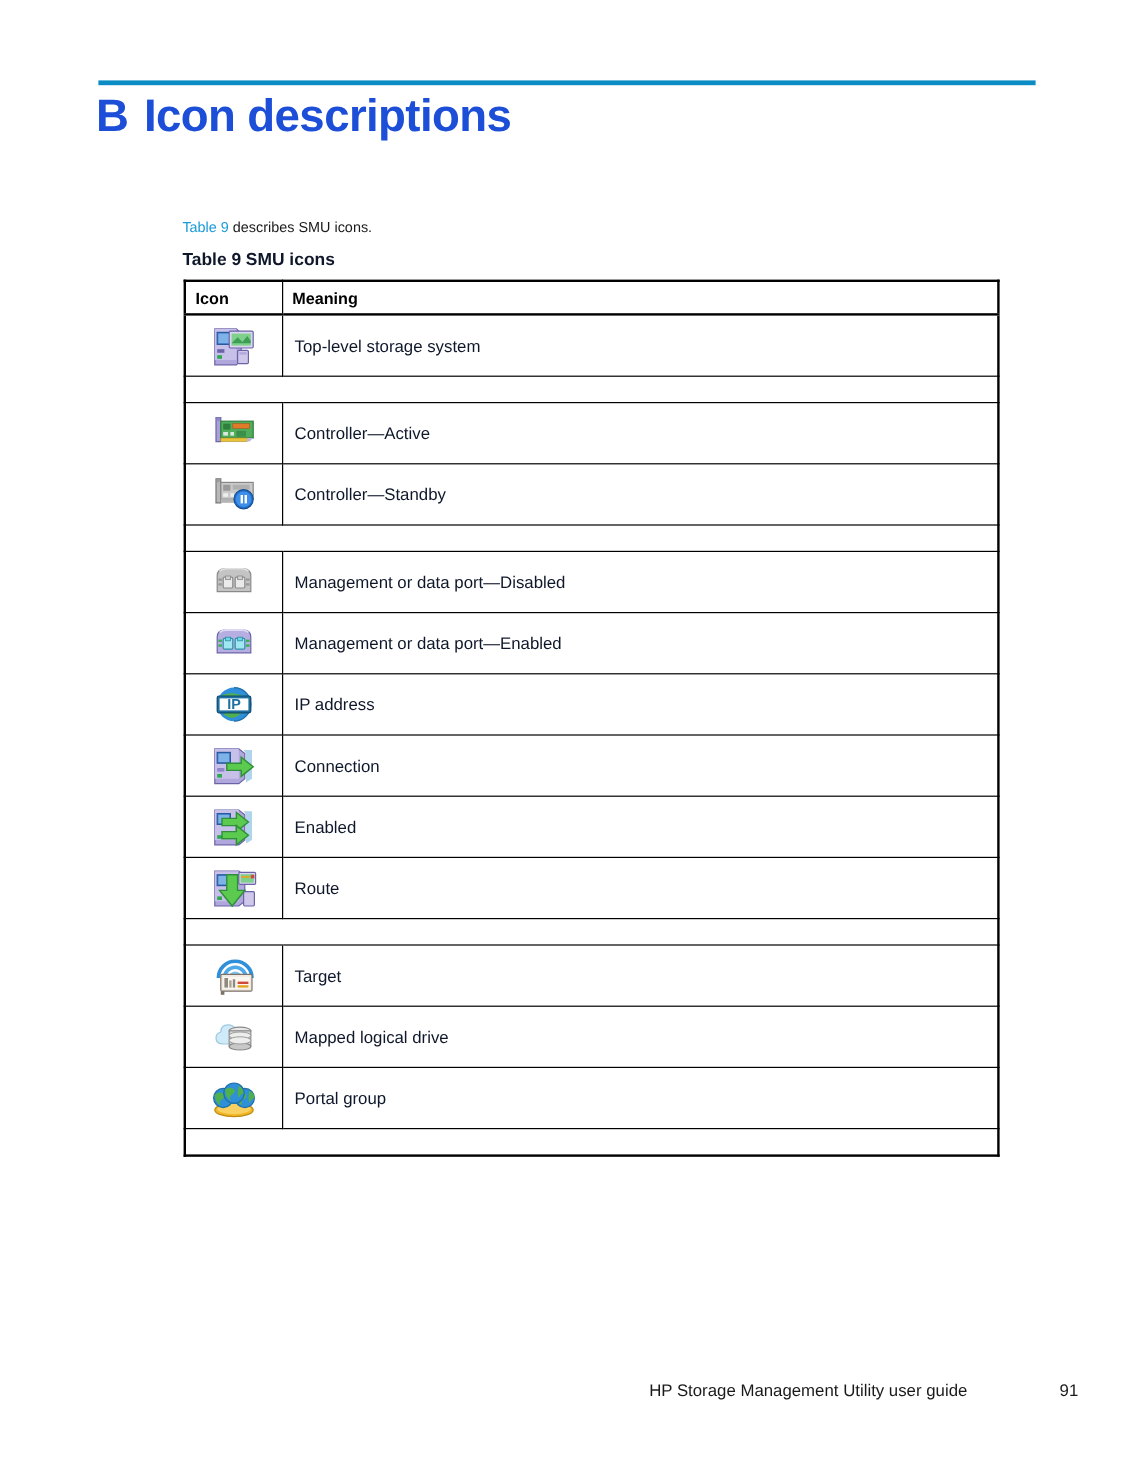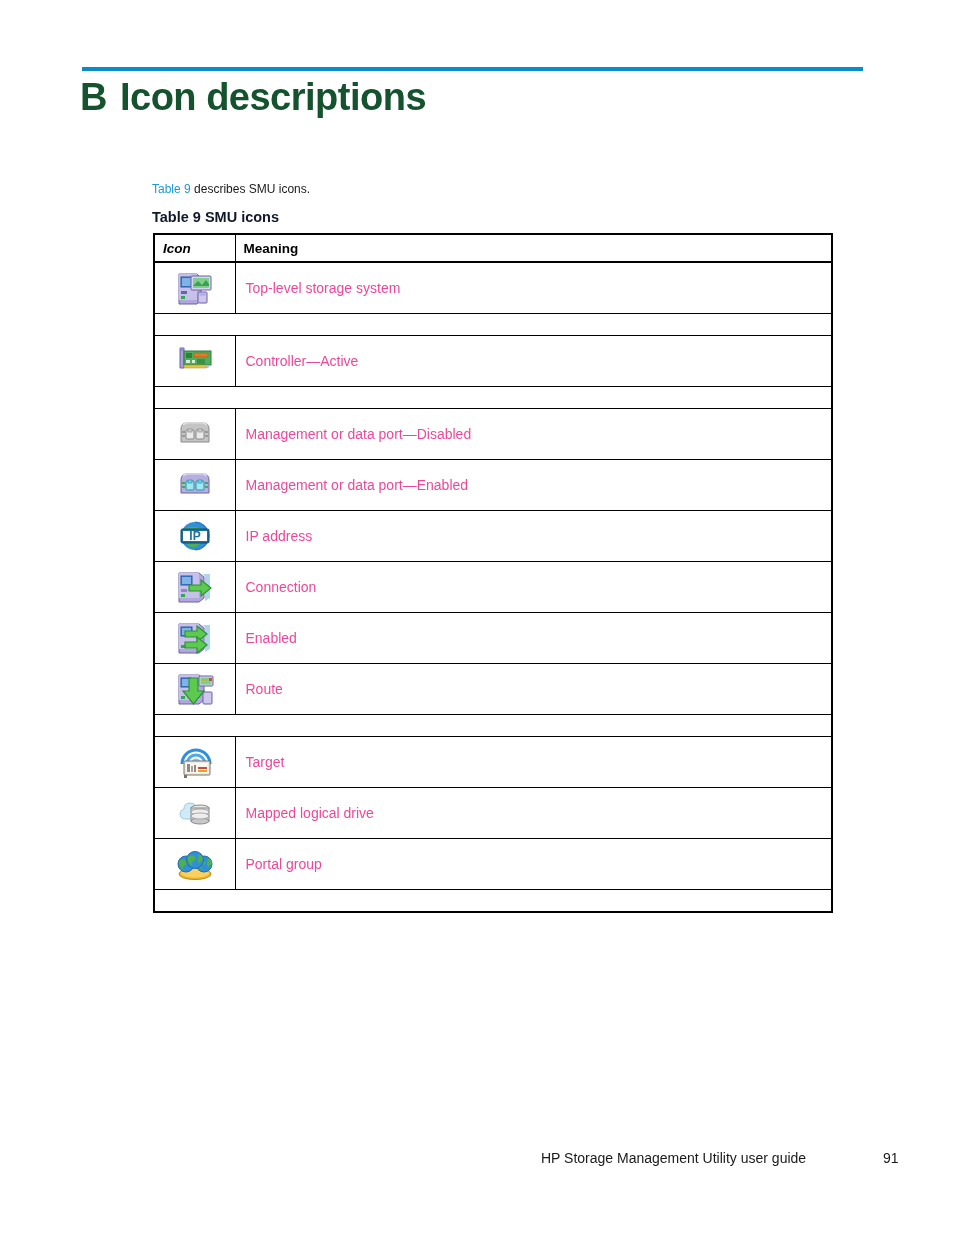--- a/index.html
+++ b/index.html
@@ -24,21 +24,21 @@
     width: 781px;
     height: 4px;
     background: #0b8cc4;
   }
   .chapter-title {
     position: absolute;
     left: 80px;
     top: 76px;
     font-size: 38px;
     font-weight: bold;
-    color: #14532d;
+    color: #1d4ed8;
     letter-spacing: -0.5px;
     white-space: nowrap;
   }
   .chapter-title .chap-letter {
     margin-right: 13px;
   }
 
   
   .intro-line {
     position: absolute;
@@ -89,31 +89,31 @@
     border-bottom: 2px solid #000;
   }
   .icon-table tr.hdr th.h-icon,
   .icon-table tr.hdr th.h-meaning {
     height: 26px;
     font-size: 13.5px;
     font-weight: bold;
     color: #000;
     padding-left: 8px;
   }
-  .icon-table tr.hdr th.h-icon { border-left: none; font-style: italic; }
+  .icon-table tr.hdr th.h-icon { border-left: none; }
   .icon-table tr.hdr th.h-meaning { border-right: none; }
 
   td.icon-cell {
     height: 100%;
     text-align: center;
     border-left: none;
   }
   td.meaning-cell {
     font-size: 14px;
-    color: #ec4899;
+    color: #0f172a;
     padding-left: 10px;
     border-right: none;
   }
   tr.data-row td { height: 50px; }
 
   
   tr.spacer td {
     height: 21px;
     border-left: none;
     border-right: none;
@@ -218,20 +218,43 @@
         <rect x="17" y="15" width="3" height="3" fill="#dce8dc"></rect>
         <rect x="22" y="14" width="8" height="5" fill="#3b8f48"></rect>
         <rect x="9" y="20" width="22" height="3" fill="#e8c33a" stroke="#b0902a" stroke-width="0.5"></rect>
         <path d="M31 20 h5 l-3 3 h-2 Z" fill="#bdb5e0"></path>
       </g>
     </svg>
           </div>
         </td>
         <td class="meaning-cell">Controller—Active</td>
       </tr>
+      <tr class="data-row">
+        <td class="icon-cell">
+          <div class="icon-wrap">
+    <svg class="ic" width="40" height="32" viewBox="0 0 40 32">
+      <g>
+        <path d="M5 3 h4 v20 h-4 Z" fill="#b8b8b8" stroke="#777" stroke-width="1"></path>
+        <path d="M5 3 h4 l-1.5 3 h-1 Z" fill="#9a9a9a"></path>
+        <rect x="9" y="6" width="27" height="14" fill="#c9c9c9" stroke="#888" stroke-width="1"></rect>
+        <rect x="11" y="8" width="6" height="5" fill="#9a9a9a"></rect>
+        <rect x="19" y="8" width="14" height="4" fill="#b0b0b0"></rect>
+        <rect x="11" y="15" width="4" height="3" fill="#eee"></rect>
+        <rect x="17" y="15" width="3" height="3" fill="#eee"></rect>
+        <rect x="9" y="20" width="22" height="3" fill="#b5b5b5"></rect>
+        <circle cx="28" cy="20" r="8" fill="#1f6fd0" stroke="#17508f" stroke-width="1"></circle>
+        <circle cx="28" cy="20" r="6.5" fill="#3f8fe8"></circle>
+        <rect x="25.5" y="16.5" width="2" height="7" fill="#ffffff"></rect>
+        <rect x="28.8" y="16.5" width="2" height="7" fill="#ffffff"></rect>
+      </g>
+    </svg>
+          </div>
+        </td>
+        <td class="meaning-cell">Controller—Standby</td>
+      </tr>
       <tr class="spacer">
         <td class="sp-icon"></td>
         <td></td>
       </tr>
       <tr class="data-row">
         <td class="icon-cell">
           <div class="icon-wrap">
     <svg class="ic" width="40" height="28" viewBox="0 0 40 28">
       <g>
         <path d="M6 9 q0 -6 6 -6 h16 q6 0 6 6 v13 H6 Z" fill="#c4c4c4" stroke="#8a8a8a" stroke-width="1"></path>

